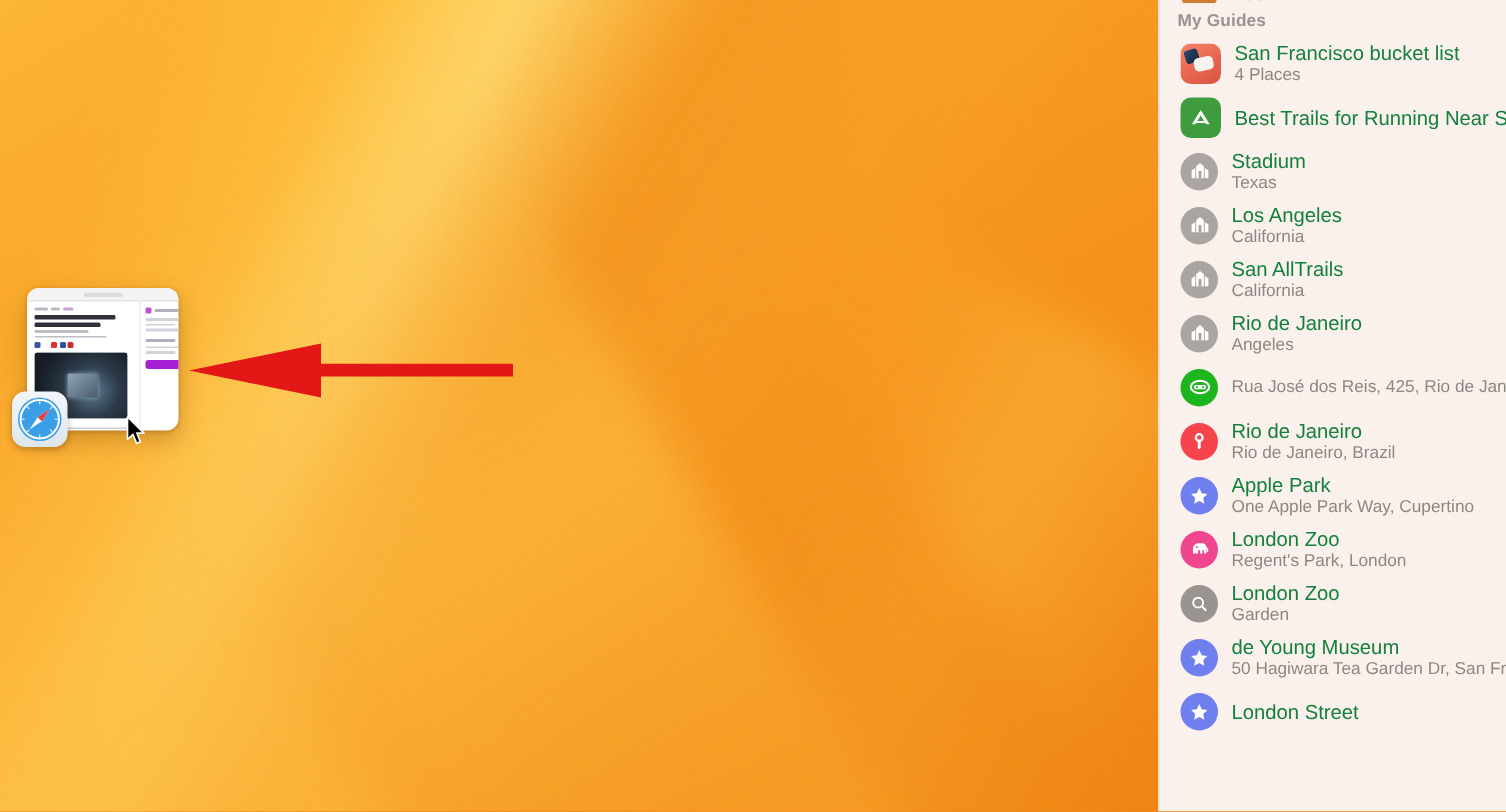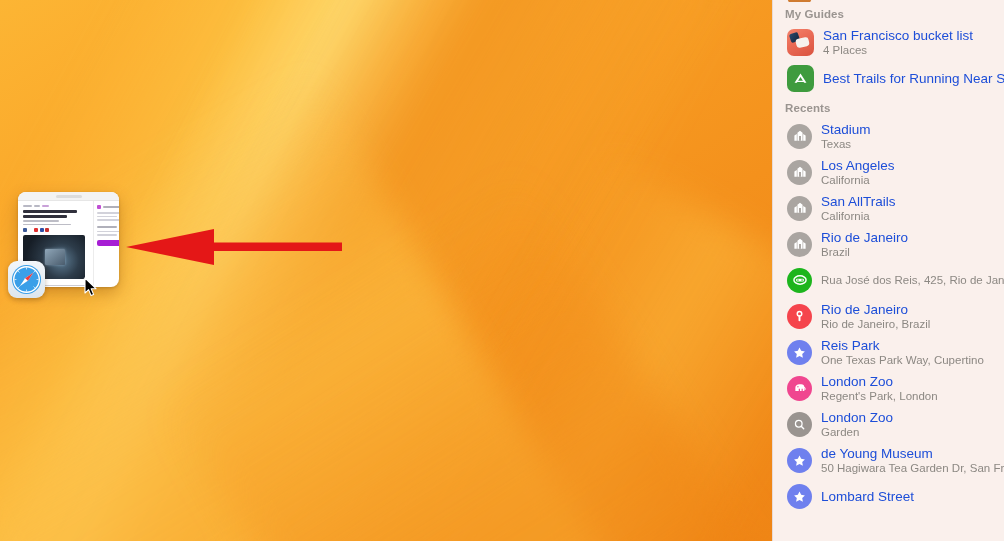--- a/index.html
+++ b/index.html
@@ -122,21 +122,21 @@
     font-size:11.5px; font-weight:bold; color:#9a9490;
     padding:6px 16px 4px 12px; letter-spacing:0.1px;
   }
   .row {
     display:flex; align-items:center; gap:9px;
     padding:3px 0 3px 14px; height:36px;
   }
   .row .ic { flex:0 0 auto; width:25px; height:25px; border-radius:50%;
              display:flex; align-items:center; justify-content:center; }
   .row .txt { min-width:0; overflow:hidden; }
-  .row .t1 { font-size:13.5px; color:#1d4ed8; line-height:15px;
+  .row .t1 { font-size:13.5px; color:#15803d; line-height:15px;
              white-space:nowrap; }
   .row .t2 { font-size:11.5px; color:#8c8883; line-height:14px;
              white-space:nowrap; }
   .row.guide { height:36px; }
   .row.guide .ic { width:27px; height:27px; border-radius:7px; }
   .rnd { border-radius:7px !important; }
 
   
   #add-row {
     display:flex; align-items:center; gap:9px; padding-left:14px;
@@ -278,21 +278,20 @@
       <svg width="17" height="17" viewBox="0 0 20 20">
         <path d="M10 4 L17 15 H14.2 L10 8.3 L5.8 15 H3 Z" fill="#ffffff"></path>
         <path d="M6.6 12.6 H13.4 L14.4 14.2 H5.6 Z" fill="#ffffff"></path>
       </svg>
     </div>
     <div class="txt">
       <div class="t1">Best Trails for Running Near SF</div>
     </div>
   </div>
 
-  <div class="section-title">Recents</div>
 
   <div id="recents-list">
       <div class="row">
         <div class="ic" style="background: rgb(170, 165, 161);">
           <svg width="16" height="16" viewBox="0 0 20 20">
             <path d="M3 16 V9.5 L6 7.5 V16 Z M6.8 16 V6 L10 3.4 L13.2 6 V16 Z M14 16 V7.5 L17 9.5 V16 Z" fill="#ffffff"></path>
             <rect x="8.8" y="10" width="2.4" height="6" fill="#aaa5a1"></rect>
           </svg>
         </div>
         <div class="txt">
@@ -326,21 +325,21 @@
       </div>
       <div class="row">
         <div class="ic" style="background: rgb(170, 165, 161);">
           <svg width="16" height="16" viewBox="0 0 20 20">
             <path d="M3 16 V9.5 L6 7.5 V16 Z M6.8 16 V6 L10 3.4 L13.2 6 V16 Z M14 16 V7.5 L17 9.5 V16 Z" fill="#ffffff"></path>
             <rect x="8.8" y="10" width="2.4" height="6" fill="#aaa5a1"></rect>
           </svg>
         </div>
         <div class="txt">
           <div class="t1">Rio de Janeiro</div>
-          <div class="t2">Brazil</div>
+          <div class="t2">Angeles</div>
         </div>
       </div>
       <div class="row">
         <div class="ic" style="background: rgb(29, 181, 29);">
           <svg width="16" height="16" viewBox="0 0 20 20">
             <ellipse cx="10" cy="10" rx="7.6" ry="5.2" fill="none" stroke="#ffffff" stroke-width="1.8"></ellipse>
             <rect x="5.2" y="8.4" width="9.6" height="3.4" rx="1" fill="#ffffff"></rect>
             <rect x="6.6" y="9.3" width="1.6" height="1.6" fill="#1db51d"></rect>
             <rect x="11.8" y="9.3" width="1.6" height="1.6" fill="#1db51d"></rect>
           </svg>
@@ -361,22 +360,22 @@
           <div class="t2">Rio de Janeiro, Brazil</div>
         </div>
       </div>
       <div class="row">
         <div class="ic" style="background: rgb(111, 128, 238);">
           <svg width="15" height="15" viewBox="0 0 20 20">
             <polygon points="10,3.2 12.2,7.8 17.2,8.5 13.6,12 14.5,17 10,14.6 5.5,17 6.4,12 2.8,8.5 7.8,7.8" fill="#ffffff"></polygon>
           </svg>
         </div>
         <div class="txt">
-          <div class="t1">Reis Park</div>
-          <div class="t2">One Texas Park Way, Cupertino</div>
+          <div class="t1">Apple Park</div>
+          <div class="t2">One Apple Park Way, Cupertino</div>
         </div>
       </div>
       <div class="row">
         <div class="ic" style="background: rgb(240, 70, 143);">
           <svg width="16" height="16" viewBox="0 0 20 20">
             <path d="M4.2 13.8 V9.6 C4.2 6.9 6.4 5.2 9.2 5.2 h2.4 c2.4 0 3.8 1.5 3.8 3.6 V13.8 h-2 V11 h-1.4 v2.8 h-2 V11 H8.4 v2.8 Z" fill="#ffffff"></path>
             <path d="M15.2 9.2 c1 0.4 1.4 1.6 1 2.6" fill="none" stroke="#ffffff" stroke-width="1.3" stroke-linecap="round"></path>
             <circle cx="7.4" cy="8.4" r="0.85" fill="#f0468f"></circle>
           </svg>
         </div>
@@ -408,18 +407,18 @@
           <div class="t2">50 Hagiwara Tea Garden Dr, San Fran</div>
         </div>
       </div>
       <div class="row">
         <div class="ic" style="background: rgb(111, 128, 238);">
           <svg width="15" height="15" viewBox="0 0 20 20">
             <polygon points="10,3.2 12.2,7.8 17.2,8.5 13.6,12 14.5,17 10,14.6 5.5,17 6.4,12 2.8,8.5 7.8,7.8" fill="#ffffff"></polygon>
           </svg>
         </div>
         <div class="txt">
-          <div class="t1">Lombard Street</div>
+          <div class="t1">London Street</div>
           <div class="t2"></div>
         </div>
       </div>
     </div>
 </div>
 
 </body></html>

